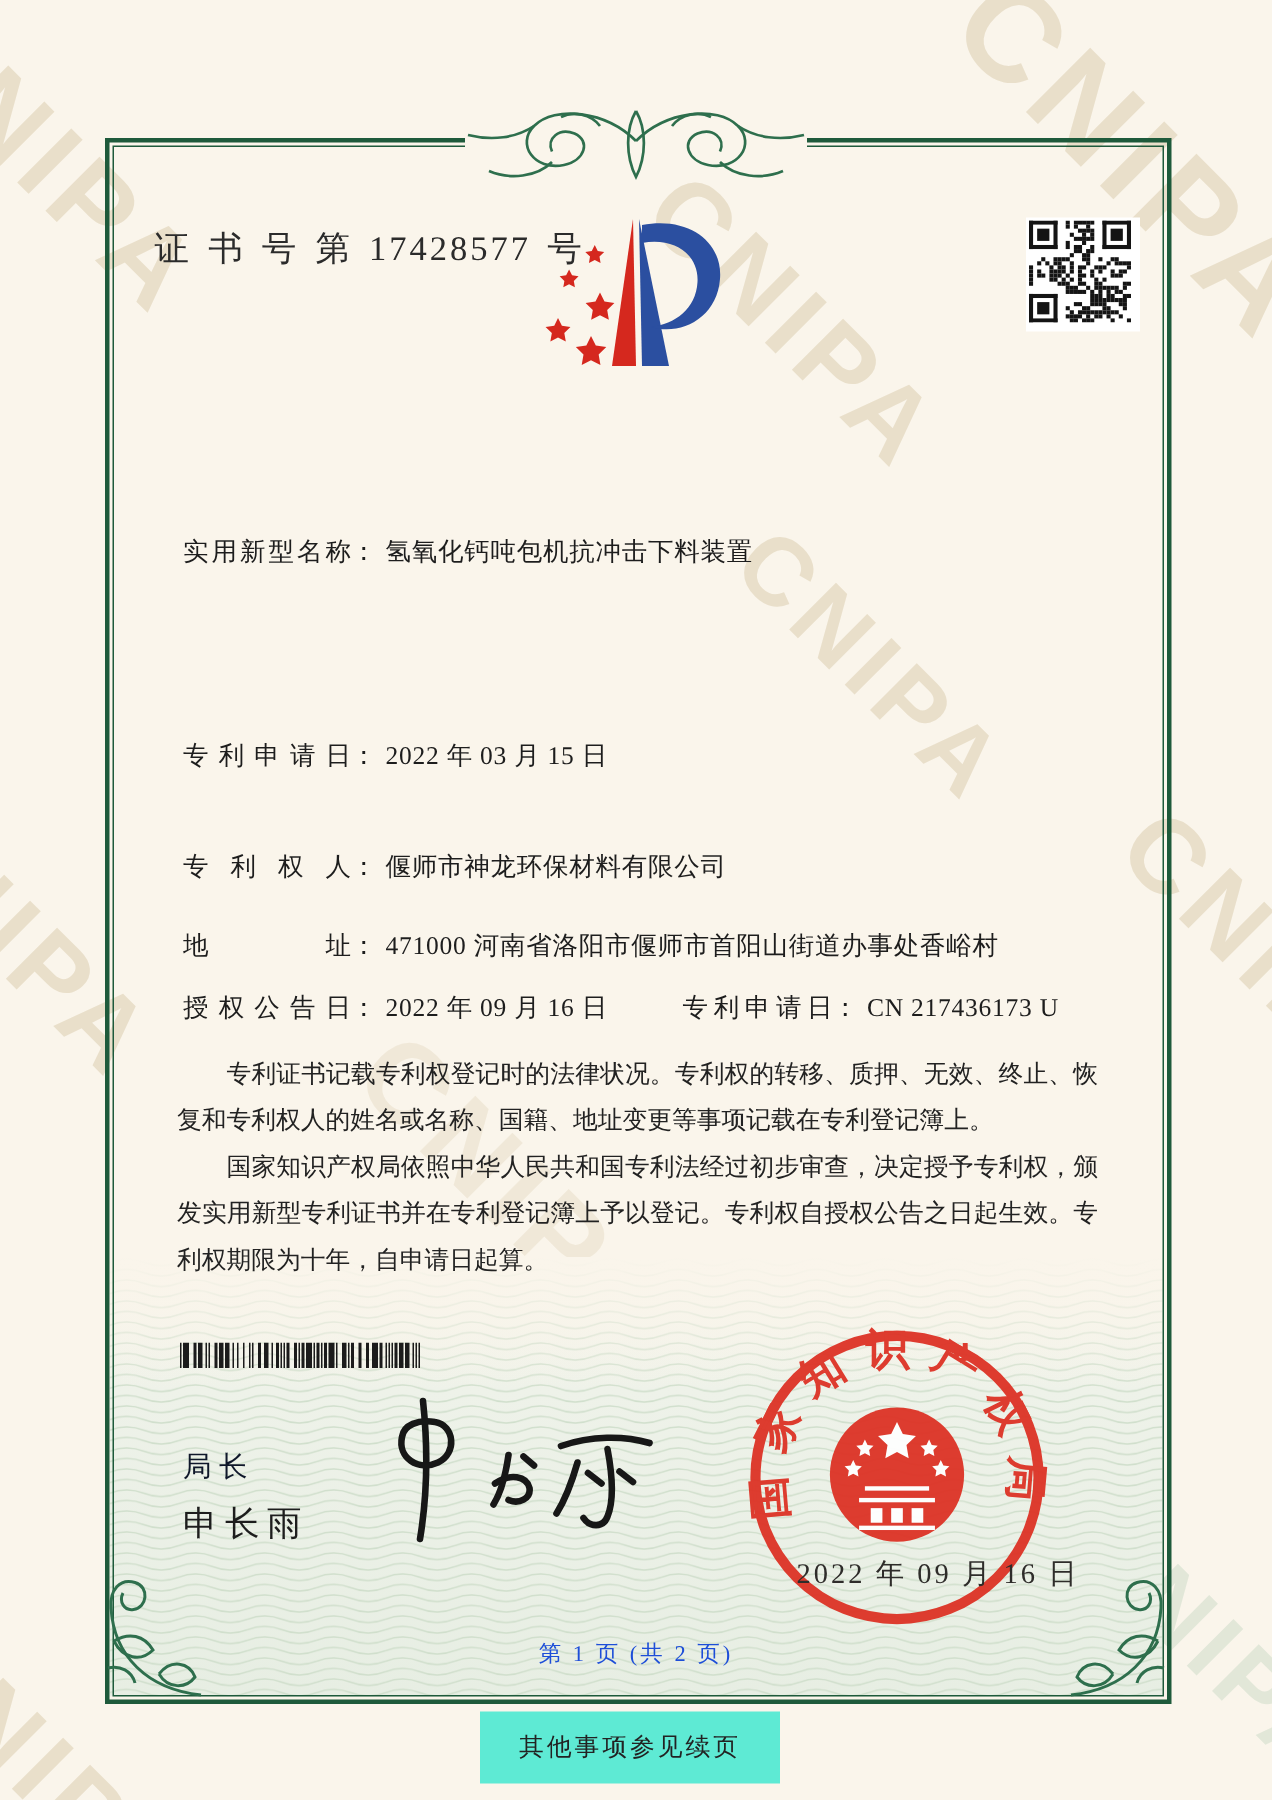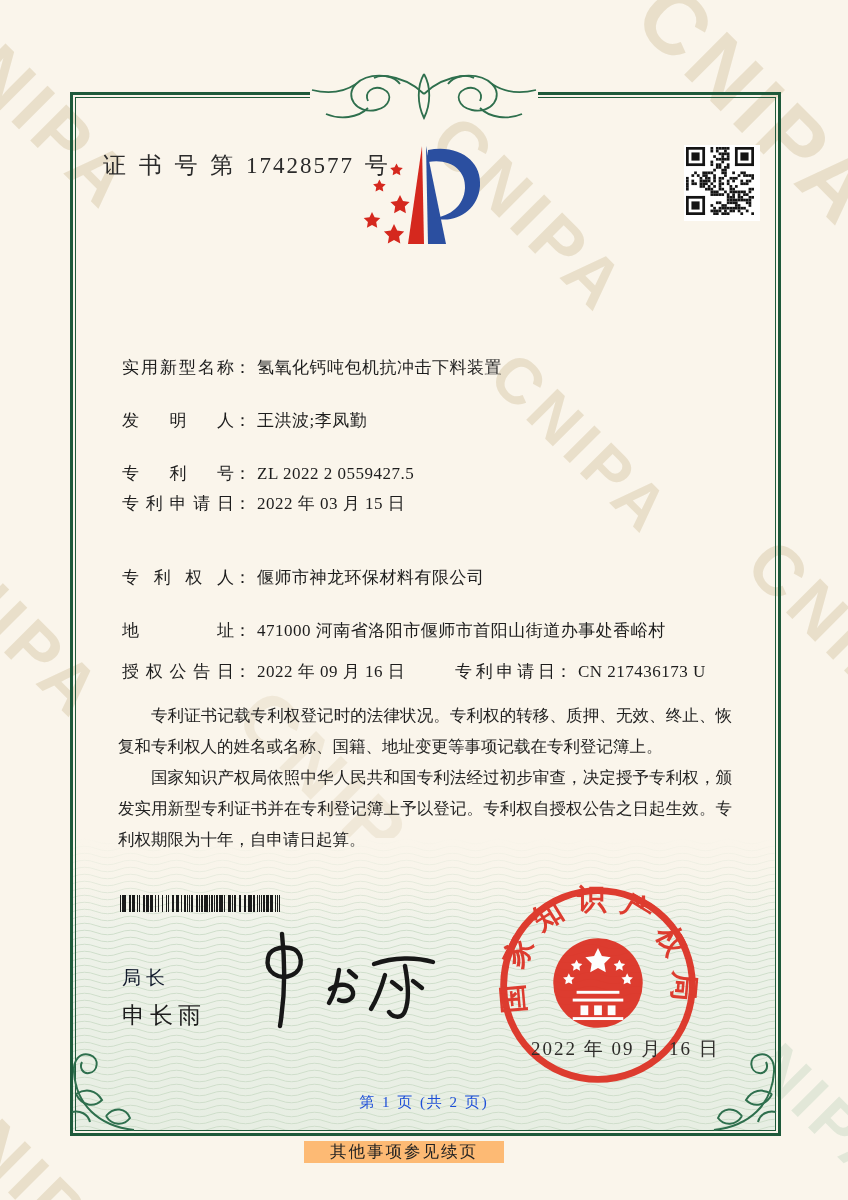--- a/index.html
+++ b/index.html
@@ -53,22 +53,22 @@
   .barcode{position:absolute;left:120px;top:895px;z-index:6;}
   .officer-title{position:absolute;left:122px;top:965px;font-size:19px;letter-spacing:5px;color:#0f172a;z-index:6;}
   .officer-name{position:absolute;left:122px;top:1000px;font-size:23px;letter-spacing:5px;color:#1d1d1d;z-index:6;}
   .signature{position:absolute;left:246px;top:922px;z-index:6;}
   .seal{position:absolute;left:491px;top:878px;z-index:6;opacity:0.94;}
   .seal-date{position:absolute;left:531px;top:1036px;font-size:19px;letter-spacing:2px;
              color:#2e2c2a;z-index:7;white-space:nowrap;}
   .page-footer{position:absolute;left:0;top:1093px;width:848px;text-align:center;
                font-size:15px;color:#1d4ed8;letter-spacing:2px;z-index:6;}
 
-  .continuation{position:absolute;left:404px;top:1141px;transform:translateX(-50%);
-                background:#fdba74;padding:0 26px;font-size:16.5px;color:#222;
+  .continuation{position:absolute;left:420px;top:1141px;transform:translateX(-50%);
+                background:#5eead4;padding:13px 26px;font-size:16.5px;color:#222;
                 letter-spacing:2px;z-index:5;white-space:nowrap;}
 </style>
 </head>
 <body>
 
 <div class="page">
 
   <div class="wm" style="left:-28px;top:-14px;font-size:74px;">CNIPA</div>
   <div class="wm" style="left:688px;top:-36px;font-size:88px;">CNIPA</div>
   <div class="wm" style="left:472px;top:100px;font-size:70px;">CNIPA</div>
@@ -347,26 +347,20 @@
         <rect x="40.800000000000004" y="65.28" width="2.72" height="2.72" fill="#141414"></rect>
         <rect x="54.400000000000006" y="65.28" width="2.72" height="2.72" fill="#141414"></rect>
         <rect x="65.28" y="65.28" width="2.72" height="2.72" fill="#141414"></rect>
       </svg>
   </div>
 
 
   <div class="field-row" style="top:356px;">
     <span class="flabel">实用新型名称</span><span class="colon">：</span><span class="fvalue">氢氧化钙吨包机抗冲击下料装置</span>
   </div>
-  <div class="field-row" style="top:409px;">
-    <span class="flabel">发明人</span><span class="colon">：</span><span class="fvalue">王洪波;李凤勤</span>
-  </div>
-  <div class="field-row" style="top:462px;">
-    <span class="flabel">专利号</span><span class="colon">：</span><span class="fvalue">ZL 2022 2 0559427.5</span>
-  </div>
   <div class="field-row" style="top:492px;">
     <span class="flabel">专利申请日</span><span class="colon">：</span><span class="fvalue">2022 年 03 月 15 日</span>
   </div>
   <div class="field-row" style="top:566px;">
     <span class="flabel">专利权人</span><span class="colon">：</span><span class="fvalue">偃师市神龙环保材料有限公司</span>
   </div>
   <div class="field-row" style="top:619px;">
     <span class="flabel">地址</span><span class="colon">：</span><span class="fvalue">471000 河南省洛阳市偃师市首阳山街道办事处香峪村</span>
   </div>
   <div class="field-row" style="top:650px;margin-top:10px;">

